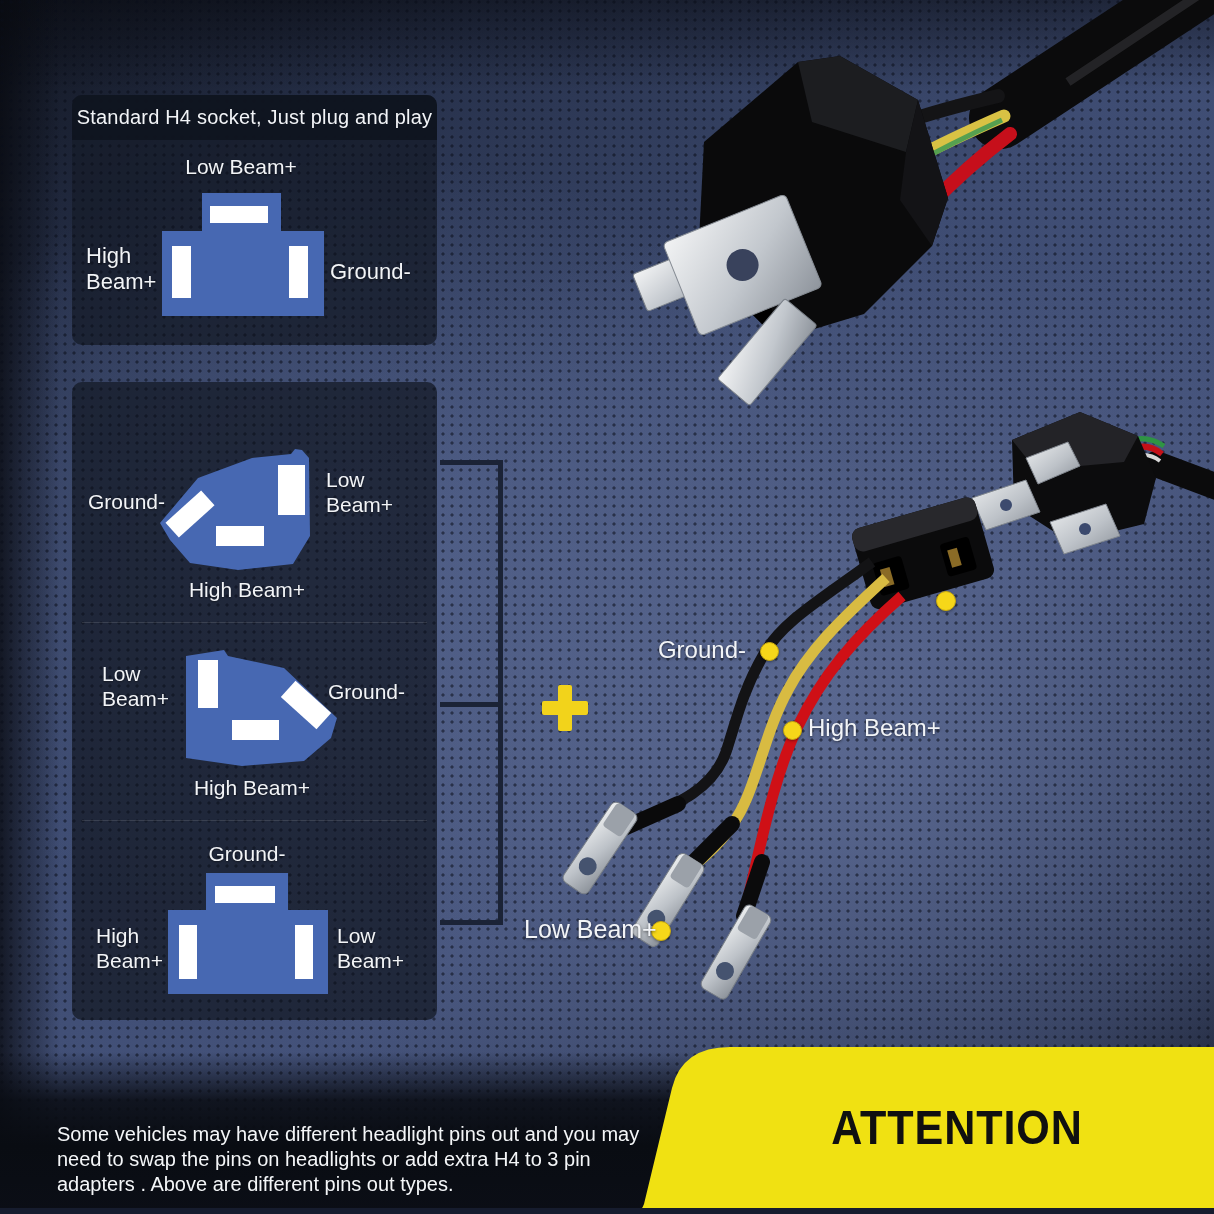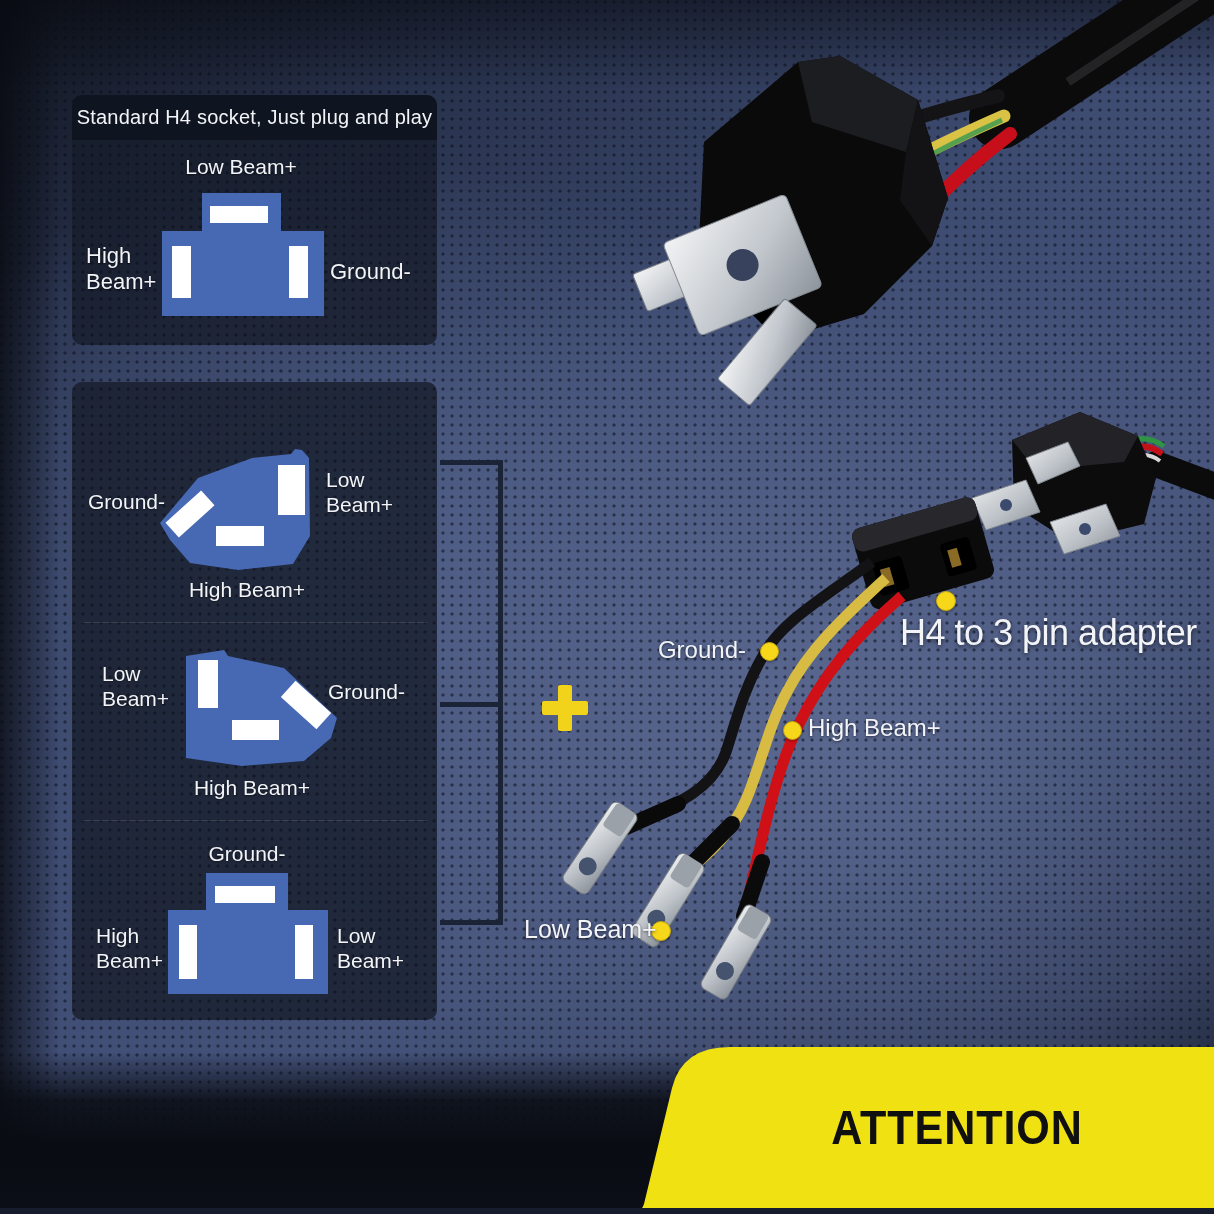--- a/index.html
+++ b/index.html
@@ -194,24 +194,24 @@
   <div class="dot" style="left:760px;top:642px;width:17px;height:17px;"></div>
   <div class="wl tr" style="left:600px;top:636px;width:146px;">Ground-</div>
 
   <div class="dot" style="left:783px;top:721px;width:17px;height:17px;"></div>
   <div class="wl" style="left:808px;top:714px;">High Beam+</div>
 
   <div class="dot" style="left:651px;top:921px;width:18px;height:18px;"></div>
   <div class="wl" style="left:524px;top:915px;font-size:25px;">Low Beam+</div>
 
   <div class="dot" style="left:936px;top:591px;width:18px;height:18px;"></div>
-  <div class="caption" style="left:900px;top:612px;">H4 to 3 pin adapter</div>
 
   <div class="band"></div>
 
+  <div class="note">Some vehicles may have different headlight pins out and you may need to swap the pins on headlights or add extra H4 to 3 pin adapters . Above are different pins out types.</div>
 
   <svg class="banner" viewBox="0 0 584 174">
     <path d="M 584,7 L 100,7 Q 52,7 42,48 L 14,164 Q 12,170 6,174 L 584,174 Z" fill="#f0e112"></path>
   </svg>
   <div class="attn">ATTENTION</div>
 
   <div class="bstrip"></div>
 </div>
 
 </body></html>

